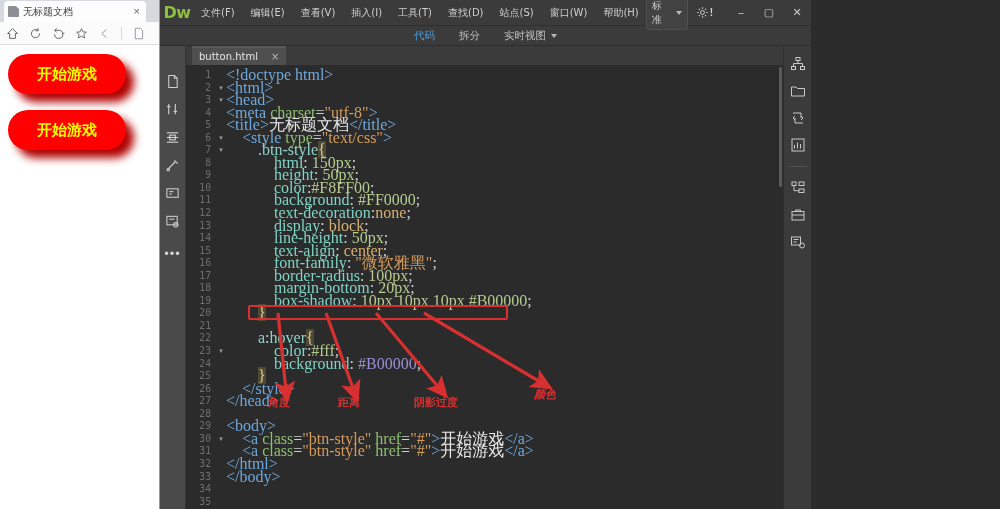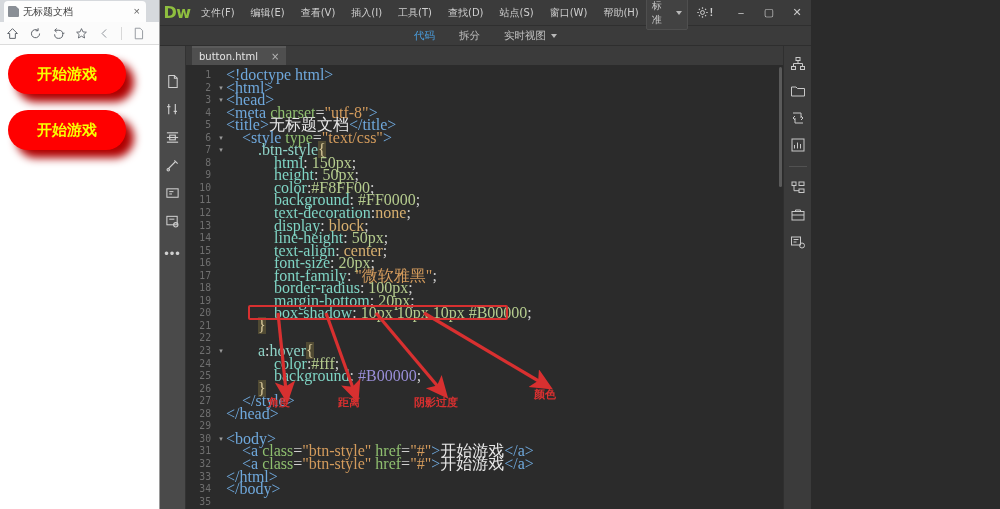--- a/index.html
+++ b/index.html
@@ -386,21 +386,20 @@
               <div class="cl">    <span class="t-tag">&lt;style </span><span class="t-attr">type</span><span class="t-plain">=</span><span class="t-str">"text/css"</span><span class="t-tag">&gt;</span></div>
               <div class="cl">        <span class="t-sel">.btn-style</span><span class="t-brace">{</span></div>
               <div class="cl">            <span class="t-prop">html</span><span class="t-plain">: </span><span class="t-val">150px</span><span class="t-plain">;</span></div>
               <div class="cl">            <span class="t-prop">height</span><span class="t-plain">: </span><span class="t-val">50px</span><span class="t-plain">;</span></div>
               <div class="cl">            <span class="t-prop">color</span><span class="t-plain">:</span><span class="t-val">#F8FF00</span><span class="t-plain">;</span></div>
               <div class="cl">            <span class="t-prop">background</span><span class="t-plain">: </span><span class="t-val">#FF0000</span><span class="t-plain">;</span></div>
               <div class="cl">            <span class="t-prop">text-decoration</span><span class="t-plain">:</span><span class="t-valo">none</span><span class="t-plain">;</span></div>
               <div class="cl">            <span class="t-prop">display</span><span class="t-plain">: </span><span class="t-valo">block</span><span class="t-plain">;</span></div>
               <div class="cl">            <span class="t-prop">line-height</span><span class="t-plain">: </span><span class="t-val">50px</span><span class="t-plain">;</span></div>
               <div class="cl">            <span class="t-prop">text-align</span><span class="t-plain">: </span><span class="t-valo">center</span><span class="t-plain">;</span></div>
-              <div class="cl">            <span class="t-prop">font-size</span><span class="t-plain">: </span><span class="t-val">20px</span><span class="t-plain">;</span></div>
               <div class="cl">            <span class="t-prop">font-family</span><span class="t-plain">: </span><span class="t-str">"微软雅黑"</span><span class="t-plain">;</span></div>
               <div class="cl">            <span class="t-prop">border-radius</span><span class="t-plain">: </span><span class="t-val">100px</span><span class="t-plain">;</span></div>
               <div class="cl">            <span class="t-prop">margin-bottom</span><span class="t-plain">: </span><span class="t-val">20px</span><span class="t-plain">;</span></div>
               <div class="cl">            <span class="t-prop">box-shadow</span><span class="t-plain">: </span><span class="t-val">10px 10px 10px #B00000</span><span class="t-plain">;</span></div>
               <div class="cl">        <span class="t-brace">}</span></div>
               <div class="cl">&nbsp;</div>
               <div class="cl">        <span class="t-sel">a</span><span class="t-plain">:</span><span class="t-sel">hover</span><span class="t-brace">{</span></div>
               <div class="cl">            <span class="t-prop">color</span><span class="t-plain">:</span><span class="t-val">#fff</span><span class="t-plain">;</span></div>
               <div class="cl">            <span class="t-prop">background</span><span class="t-plain">: </span><span class="t-purple">#B00000</span><span class="t-plain">;</span></div>
               <div class="cl">        <span class="t-brace">}</span></div>
@@ -425,21 +424,21 @@
               </defs>
               <line x1="92" y1="248" x2="100" y2="326" stroke="#d83030" stroke-width="3.2" marker-end="url(#ah)"></line>
               <line x1="140" y1="248" x2="168" y2="326" stroke="#d83030" stroke-width="3.2" marker-end="url(#ah)"></line>
               <line x1="190" y1="248" x2="254" y2="324" stroke="#d83030" stroke-width="3.2" marker-end="url(#ah)"></line>
               <line x1="238" y1="248" x2="356" y2="318" stroke="#d83030" stroke-width="3.2" marker-end="url(#ah)"></line>
             </svg>
           <div id="annolabels">
               <div class="anno-lbl" style="left: 82px; top: 330px; color: rgb(216, 48, 48);">角度</div>
               <div class="anno-lbl" style="left: 152px; top: 330px; color: rgb(216, 48, 48);">距离</div>
               <div class="anno-lbl" style="left: 228px; top: 330px; color: rgb(216, 48, 48);">阴影过度</div>
-              <div class="anno-lbl" style="left: 348px; top: 322px; color: rgb(216, 48, 48);">颜色</div>
+              <div class="anno-lbl" style="left: 348px; top: 322px; color: rgb(216, 48, 48); font-style: italic;">颜色</div>
             </div>
 
           <div class="scroll-v">
             <div class="scroll-thumb"></div>
           </div>
         </div>
       </div>
 
       <div class="rightrail">
         <span class="rr-ic">

